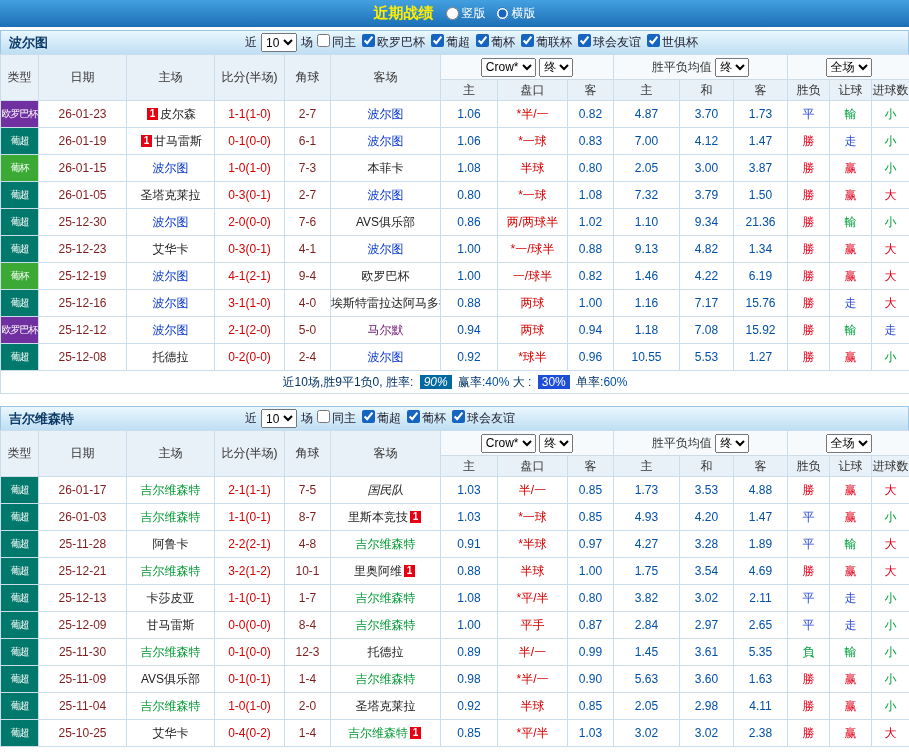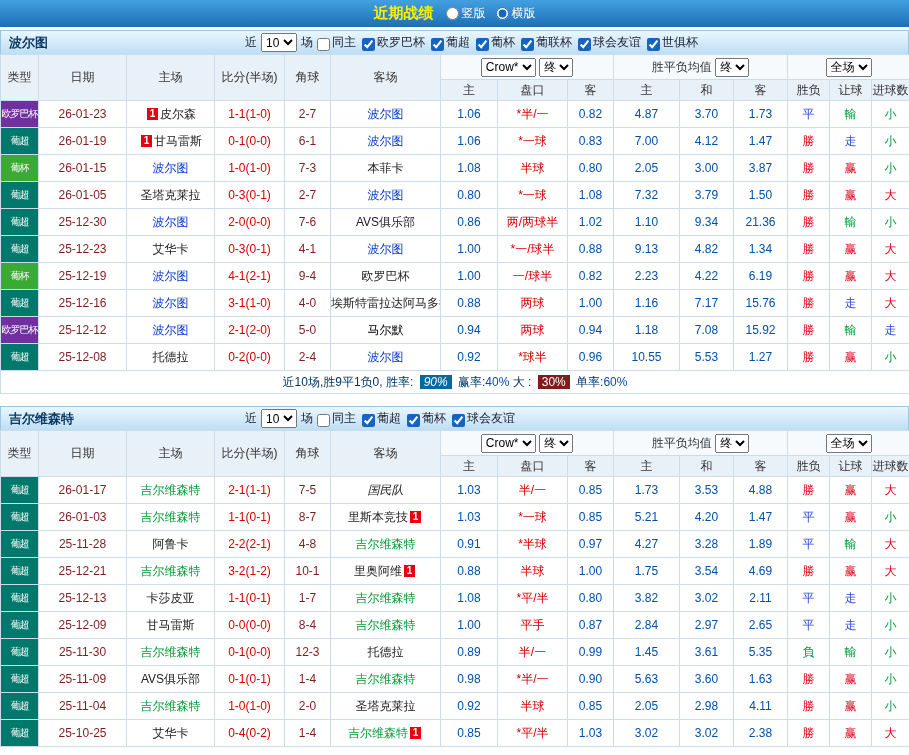--- a/index.html
+++ b/index.html
@@ -28,21 +28,21 @@
     height:24px;
     border:1px solid #9cc6e2; border-bottom:none;
     background:linear-gradient(180deg,#eaf7fe,#bedef3);
     display:flex; align-items:center;
   }
   .team-title{ width:244px; padding-left:8px; font-weight:bold; font-size:13px; color:#0c3a66; }
   .filters{ display:flex; align-items:center; gap:4px; }
   .flabel{ color:#223; }
   select{ height:19px; font-size:12px; vertical-align:middle; }
   .cbs{ display:inline-flex; align-items:center; }
-  .cbs label{ display:inline-flex; align-items:flex-end; gap:2px; font-size:12px; color:#223; cursor:pointer; margin-right:6px; }
+  .cbs label{ display:inline-flex; align-items:flex-start; gap:2px; font-size:12px; color:#223; cursor:pointer; margin-right:6px; }
 
   
   table.mtable{ width:909px; border-collapse:collapse; table-layout:fixed; }
   .mtable th, .mtable td{
     border:1px solid #cbdceb;
     text-align:center; padding:0;
     overflow:hidden; white-space:nowrap;
   }
   .mtable thead th{ background:#e9f1f8; font-weight:normal; font-size:12px; color:#333; }
   .hrow1 th{ height:25px; }
@@ -278,21 +278,21 @@
         <tr>
           <td class="type-cell" style="background: rgb(58, 170, 53);">葡杯</td>
           <td class="date-cell">25-12-19</td>
           <td class="team-cell"><span class="team-link" style="color: rgb(0, 51, 204);">波尔图</span></td>
           <td class="score-cell">4-1(2-1)</td>
           <td class="corner-cell">9-4</td>
           <td class="team-cell"><span class="team-link" style="color: rgb(34, 34, 34);">欧罗巴杯</span></td>
           <td class="odds-cell">1.00</td>
           <td class="hcap-cell">一/球半</td>
           <td class="odds-cell">0.82</td>
-          <td class="avg-cell">2.23</td>
+          <td class="avg-cell">1.46</td>
           <td class="avg-cell">4.22</td>
           <td class="avg-cell">6.19</td>
           <td class="res-cell" style="color: rgb(226, 0, 26);">勝</td>
           <td class="res-cell" style="color: rgb(226, 0, 26);">赢</td>
           <td class="res-cell" style="color: rgb(226, 0, 26);">大</td>
         </tr>
         <tr>
           <td class="type-cell" style="background: rgb(0, 120, 107);">葡超</td>
           <td class="date-cell">25-12-16</td>
           <td class="team-cell"><span class="team-link" style="color: rgb(0, 51, 204);">波尔图</span></td>
@@ -308,21 +308,21 @@
           <td class="res-cell" style="color: rgb(226, 0, 26);">勝</td>
           <td class="res-cell" style="color: rgb(43, 75, 215);">走</td>
           <td class="res-cell" style="color: rgb(226, 0, 26);">大</td>
         </tr>
         <tr>
           <td class="type-cell" style="background: rgb(112, 48, 160);">欧罗巴杯</td>
           <td class="date-cell">25-12-12</td>
           <td class="team-cell"><span class="team-link" style="color: rgb(0, 51, 204);">波尔图</span></td>
           <td class="score-cell">2-1(2-0)</td>
           <td class="corner-cell">5-0</td>
-          <td class="team-cell"><span class="team-link" style="color: #000000;">马尔默</span></td>
+          <td class="team-cell"><span class="team-link" style="color: #701a75;">马尔默</span></td>
           <td class="odds-cell">0.94</td>
           <td class="hcap-cell">两球</td>
           <td class="odds-cell">0.94</td>
           <td class="avg-cell">1.18</td>
           <td class="avg-cell">7.08</td>
           <td class="avg-cell">15.92</td>
           <td class="res-cell" style="color: rgb(226, 0, 26);">勝</td>
           <td class="res-cell" style="color: rgb(0, 160, 60);">輸</td>
           <td class="res-cell" style="color: rgb(43, 75, 215);">走</td>
         </tr>
@@ -339,21 +339,21 @@
           <td class="avg-cell">10.55</td>
           <td class="avg-cell">5.53</td>
           <td class="avg-cell">1.27</td>
           <td class="res-cell" style="color: rgb(226, 0, 26);">勝</td>
           <td class="res-cell" style="color: rgb(226, 0, 26);">赢</td>
           <td class="res-cell" style="color: rgb(0, 160, 60);">小</td>
         </tr>
       </tbody>
     <tfoot>
       <tr class="summary-row">
-        <td colspan="15"><span>近10场,胜9平1负0, 胜率: </span><span class="sbadge" style="background: #0369a1; font-style: italic;">90%</span><span> 赢率:</span><span class="sval">40%</span><span> 大 : </span><span class="sbadge" style="background: #7f1d1d;">30%</span><span> 单率:</span><span class="sval">60%</span></td>
+        <td colspan="15"><span>近10场,胜9平1负0, 胜率: </span><span class="sbadge" style="background: #0369a1; font-style: italic;">90%</span><span> 赢率:</span><span class="sval">40%</span><span> 大 : </span><span class="sbadge" style="background: #1d4ed8;">30%</span><span> 单率:</span><span class="sval">60%</span></td>
       </tr>
     </tfoot>
   </table>
 </div>
 
 <div class="section">
   <div class="section-bar">
     <div class="team-title">吉尔维森特</div>
     <div class="filters">
       <span class="flabel">近</span>
@@ -452,21 +452,21 @@
         <tr>
           <td class="type-cell" style="background: rgb(0, 120, 107);">葡超</td>
           <td class="date-cell">26-01-03</td>
           <td class="team-cell"><span class="team-link" style="color: rgb(0, 153, 51);">吉尔维森特</span></td>
           <td class="score-cell">1-1(0-1)</td>
           <td class="corner-cell">8-7</td>
           <td class="team-cell"><span class="team-link" style="color: rgb(34, 34, 34);">里斯本竞技</span><span class="badge">1</span></td>
           <td class="odds-cell">1.03</td>
           <td class="hcap-cell">*一球</td>
           <td class="odds-cell">0.85</td>
-          <td class="avg-cell">5.21</td>
+          <td class="avg-cell">4.93</td>
           <td class="avg-cell">4.20</td>
           <td class="avg-cell">1.47</td>
           <td class="res-cell" style="color: rgb(43, 75, 215);">平</td>
           <td class="res-cell" style="color: rgb(226, 0, 26);">赢</td>
           <td class="res-cell" style="color: rgb(0, 160, 60);">小</td>
         </tr>
         <tr>
           <td class="type-cell" style="background: rgb(0, 120, 107);">葡超</td>
           <td class="date-cell">25-11-28</td>
           <td class="team-cell"><span class="team-link" style="color: rgb(34, 34, 34);">阿鲁卡</span></td>

